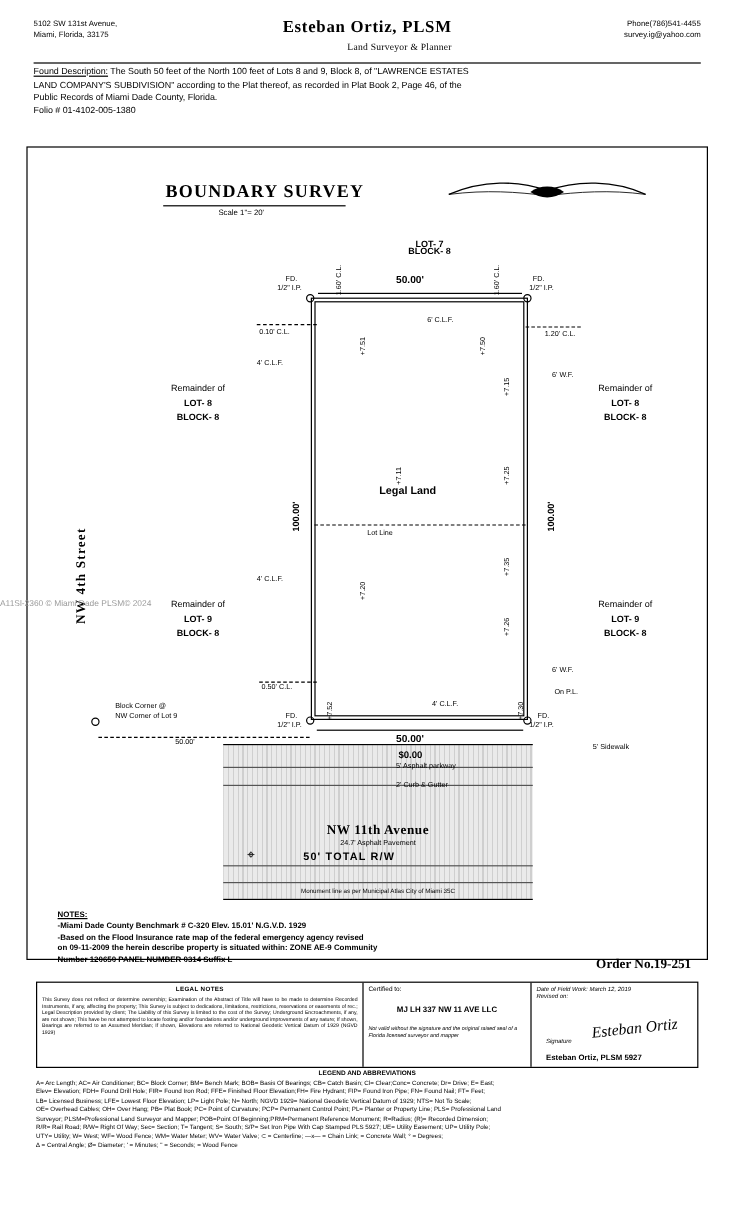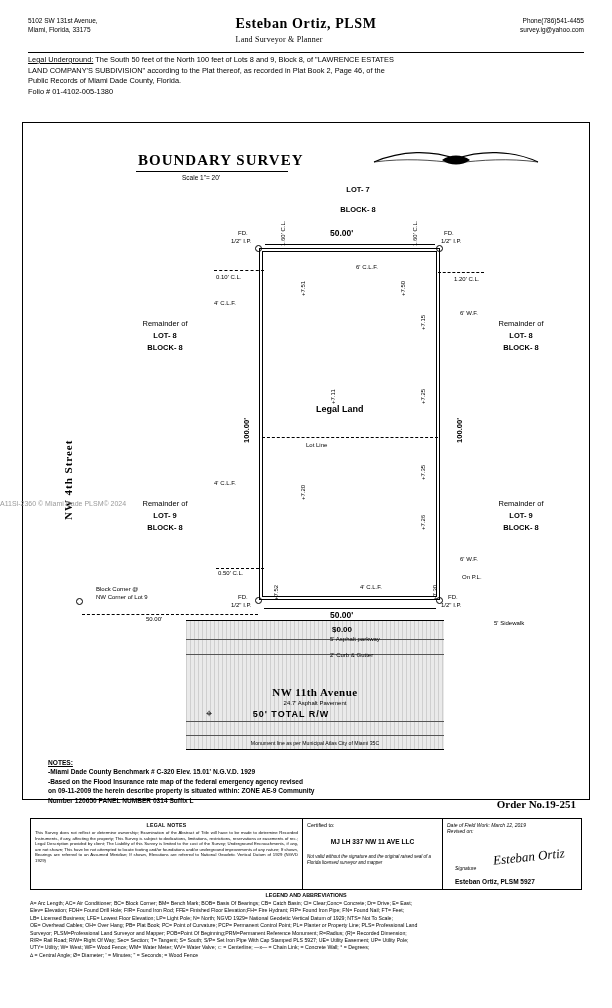--- a/index.html
+++ b/index.html
@@ -10,21 +10,21 @@
     font-family:"Liberation Sans", sans-serif;
     color:#000;
     position:relative;
     overflow:hidden;
   }
   .page { position:relative; width:612px; height:1008px; }
 
   
   .hdr { position:absolute; left:28px; top:16px; width:556px; height:36px; }
   .hdr-left { position:absolute; left:0; top:0; font-size:6.5px; line-height:9px; }
-  .hdr-center { position:absolute; left:50%; transform:translateX(-50%); top:0; text-align:left; }
+  .hdr-center { position:absolute; left:50%; transform:translateX(-50%); top:0; text-align:right; }
   .hdr-title { font-family:"Liberation Serif", serif; font-size:14px; font-weight:bold; letter-spacing:.6px; }
   .hdr-sub { font-family:"Liberation Serif", serif; font-size:8px; margin-top:3px; letter-spacing:.2px;}
   .hdr-right { position:absolute; right:0; top:0; text-align:right; font-size:6.5px; line-height:9px; }
   .hdr-rule { position:absolute; left:28px; top:52px; width:556px; border-top:1px solid #000; }
 
   
   .legal { position:absolute; left:28px; top:55px; width:556px; font-size:7.4px; line-height:10.5px; }
   .legal .u { text-decoration:underline; }
   .legal p { margin:0; }
 
@@ -119,39 +119,39 @@
       <div class="hdr-sub">Land Surveyor  &amp; Planner</div>
     </div>
     <div class="hdr-right">
       <div>Phone(786)541-4455</div>
       <div>survey.ig@yahoo.com</div>
     </div>
   </div>
   <div class="hdr-rule"></div>
 
   <div class="legal">
-    <p><span class="u">Legal Underground:</span><span> The South 50 feet of the North 100 feet of Lots  8 and 9, Block  8, of "LAWRENCE ESTATES</span></p>
+    <p><span class="u">Found Description:</span><span> The South 50 feet of the North 100 feet of Lots  8 and 9, Block  8, of "LAWRENCE ESTATES</span></p>
     <p><span>LAND COMPANY'S SUBDIVISION" according to the Plat thereof, as recorded in Plat Book  2,  Page  46,  of  the</span></p>
     <p><span>Public  Records of Miami Dade County, Florida.</span></p>
     <p><span>Folio # 01-4102-005-1380</span></p>
   </div>
 
   <div class="frame"></div>
 
   <div class="bs-title">BOUNDARY  SURVEY</div>
   <div class="bs-title-ul"></div>
   <div class="bs-scale">Scale 1"= 20'</div>
 
   <svg class="north" viewBox="0 0 168 24">
     <path d="M2 14 C 30 2, 60 2, 84 11 C 108 2, 140 2, 166 14" fill="none" stroke="#000" stroke-width="1.1"></path>
     <path d="M70 12 C 78 6, 90 6, 98 12 C 90 18, 78 18, 70 12 Z" fill="#000"></path>
     <path d="M2 14 C 34 10, 58 12, 84 15 C 110 12, 136 10, 166 14" fill="none" stroke="#000" stroke-width="0.7"></path>
   </svg>
 
-  <div class="lbl lbl-b lbl-c" style="left:318px; top:186px; width:80px; font-size:7.5px;">LOT- 7</div>
+  <div class="lbl lbl-b lbl-c" style="left:318px; top:200px; width:80px; font-size:7.5px;">LOT- 7</div>
   <div class="lbl lbl-b lbl-c" style="left:318px; top:206px; width:80px; font-size:7.5px;">BLOCK- 8</div>
 
   <div class="lbl big" style="left:330px; top:230px;">50.00'</div>
   <div class="thin-h" style="left:265px; top:244px; width:170px;"></div>
 
   <div class="lbl" style="left:238px; top:230px;">FD.</div>
   <div class="lbl" style="left:231px; top:238px;">1/2" I.P.</div>
   <div class="lbl" style="left:444px; top:230px;">FD.</div>
   <div class="lbl" style="left:441px; top:238px;">1/2" I.P.</div>
   <div class="lbl" style="left:238px; top:594px;">FD.</div>

